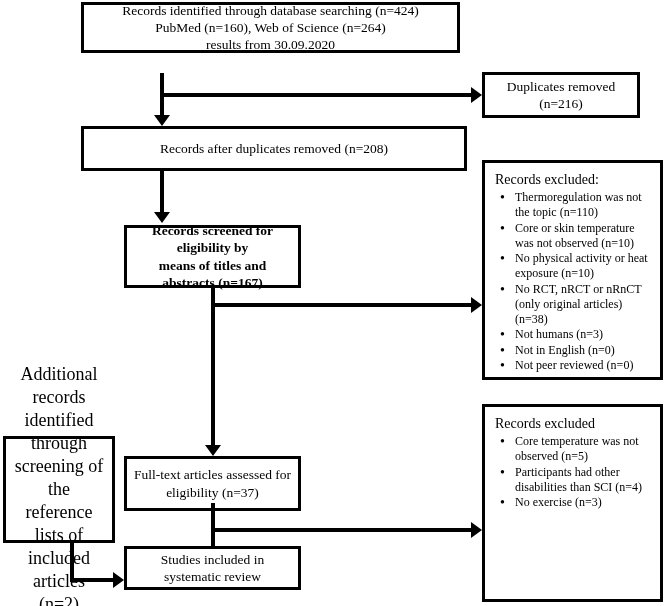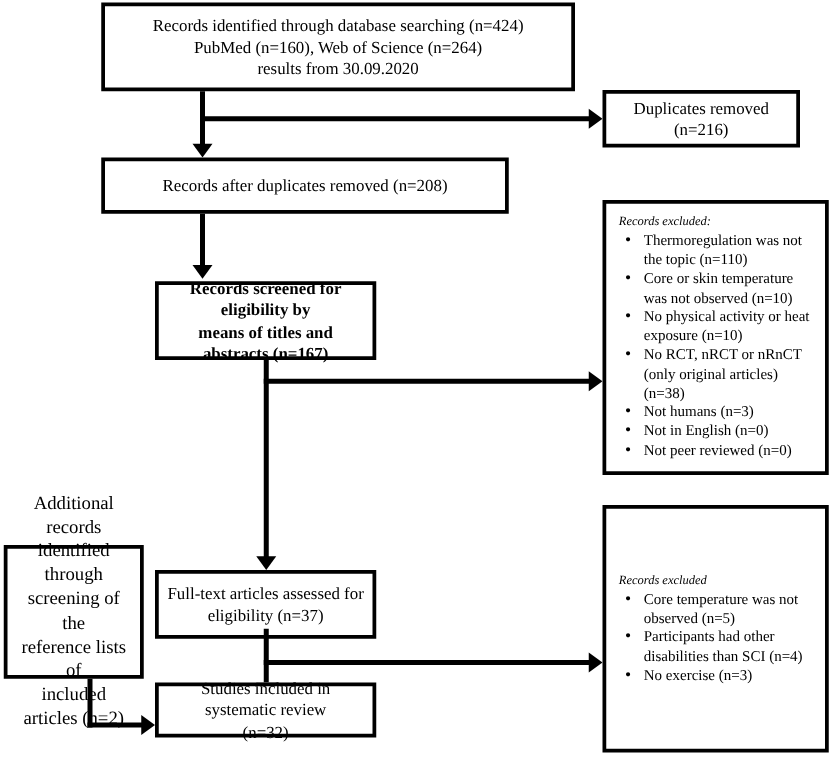--- a/index.html
+++ b/index.html
@@ -32,24 +32,23 @@
   }
   .box.left-align {
     display: block;
     text-align: left;
     padding: 8px 6px 8px 10px;
   }
   .box .lines {
     width: 100%;
   }
   .excl-title {
-    font-size: 10px;
+    font-size: 14px;
     line-height: 1.3;
     margin: 0 0 1px 0;
-    font-style: italic;
   }
   ul.excl-list {
     list-style: none;
     margin: 0;
     padding: 0;
   }
   ul.excl-list li {
     position: relative;
     padding-left: 20px;
     font-size: 12px;
@@ -91,41 +90,41 @@
     border-top: 8px solid transparent;
     border-bottom: 8px solid transparent;
     border-left: 11px solid #000000;
   }
 </style>
 </head>
 <body>
 
 <div id="diagram">
 
-  <div class="box" style="left:81px; top:2px; width:379px; height:71px;">
+  <div class="box" style="left:81px; top:2px; width:379px; height:51px;">
     <div class="lines">
       <div>Records identified through database searching (n=424)</div>
       <div>PubMed (n=160), Web of Science (n=264)</div>
       <div>results from 30.09.2020</div>
     </div>
   </div>
 
   <div class="vline" style="left:160px; top:73px; height:48px;"></div>
   <div class="arrow-down" style="left:154px; top:115px;"></div>
 
   <div class="hline" style="left:160px; top:93px; width:314px;"></div>
   <div class="arrow-right" style="left:471px; top:87px;"></div>
 
   <div class="box" style="left:482px; top:72px; width:158px; height:46px;">
     <div class="lines">
       <div>Duplicates removed (n=216)</div>
     </div>
   </div>
 
-  <div class="box" style="left:81px; top:126px; width:326px; height:45px;">
+  <div class="box" style="left:81px; top:126px; width:386px; height:45px;">
     <div class="lines">
       <div>Records after duplicates removed (n=208)</div>
     </div>
   </div>
 
   <div class="vline" style="left:160px; top:171px; height:43px;"></div>
   <div class="arrow-down" style="left:154px; top:212px;"></div>
 
   <div class="box" style="left:124px; top:225px; width:177px; height:63px;font-weight:bold;">
     <div class="lines">
@@ -146,21 +145,21 @@
       <li>Thermoregulation was not the topic (n=110)</li>
       <li>Core or skin temperature was not observed (n=10)</li>
       <li>No physical activity or heat exposure (n=10)</li>
       <li>No RCT, nRCT or nRnCT (only original articles) (n=38)</li>
       <li>Not humans (n=3)</li>
       <li>Not in English (n=0)</li>
       <li>Not peer reviewed (n=0)</li>
     </ul>
   </div>
 
-  <div class="box" style="left:3px; top:436px; width:112px; height:107px; font-size:15px;">
+  <div class="box" style="left:3px; top:436px; width:112px; height:107px; font-size:18px;">
     <div class="lines">
       <div>Additional records</div>
       <div>identified through</div>
       <div>screening of the</div>
       <div>reference lists of</div>
       <div>included articles (n=2)</div>
     </div>
   </div>
 
   <div class="vline" style="left:70px; top:543px; height:39px;"></div>
@@ -173,31 +172,30 @@
       <div>eligibility (n=37)</div>
     </div>
   </div>
 
   <div class="vline" style="left:211px; top:503px; height:48px;"></div>
   <div class="arrow-down" style="left:205px; top:546px;"></div>
 
   <div class="hline" style="left:211px; top:528px; width:263px;"></div>
   <div class="arrow-right" style="left:471px; top:522px;"></div>
 
-  <div class="box left-align" style="left:482px; top:404px; width:181px; height:198px; display:flex; align-items:center;">
+  <div class="box left-align" style="left:482px; top:404px; width:181px; height:198px; display:flex; align-items:flex-start;">
     <div class="lines">
       <div class="excl-title">Records excluded</div>
       <ul class="excl-list">
         <li>Core temperature was not observed (n=5)</li>
         <li>Participants had other disabilities than SCI (n=4)</li>
         <li>No exercise (n=3)</li>
       </ul>
     </div>
   </div>
 
   <div class="box" style="left:124px; top:546px; width:177px; height:44px;">
     <div class="lines">
       <div>Studies included in systematic review</div>
-      <div>(n=32)</div>
     </div>
   </div>
 
 </div>
 
 </body></html>

